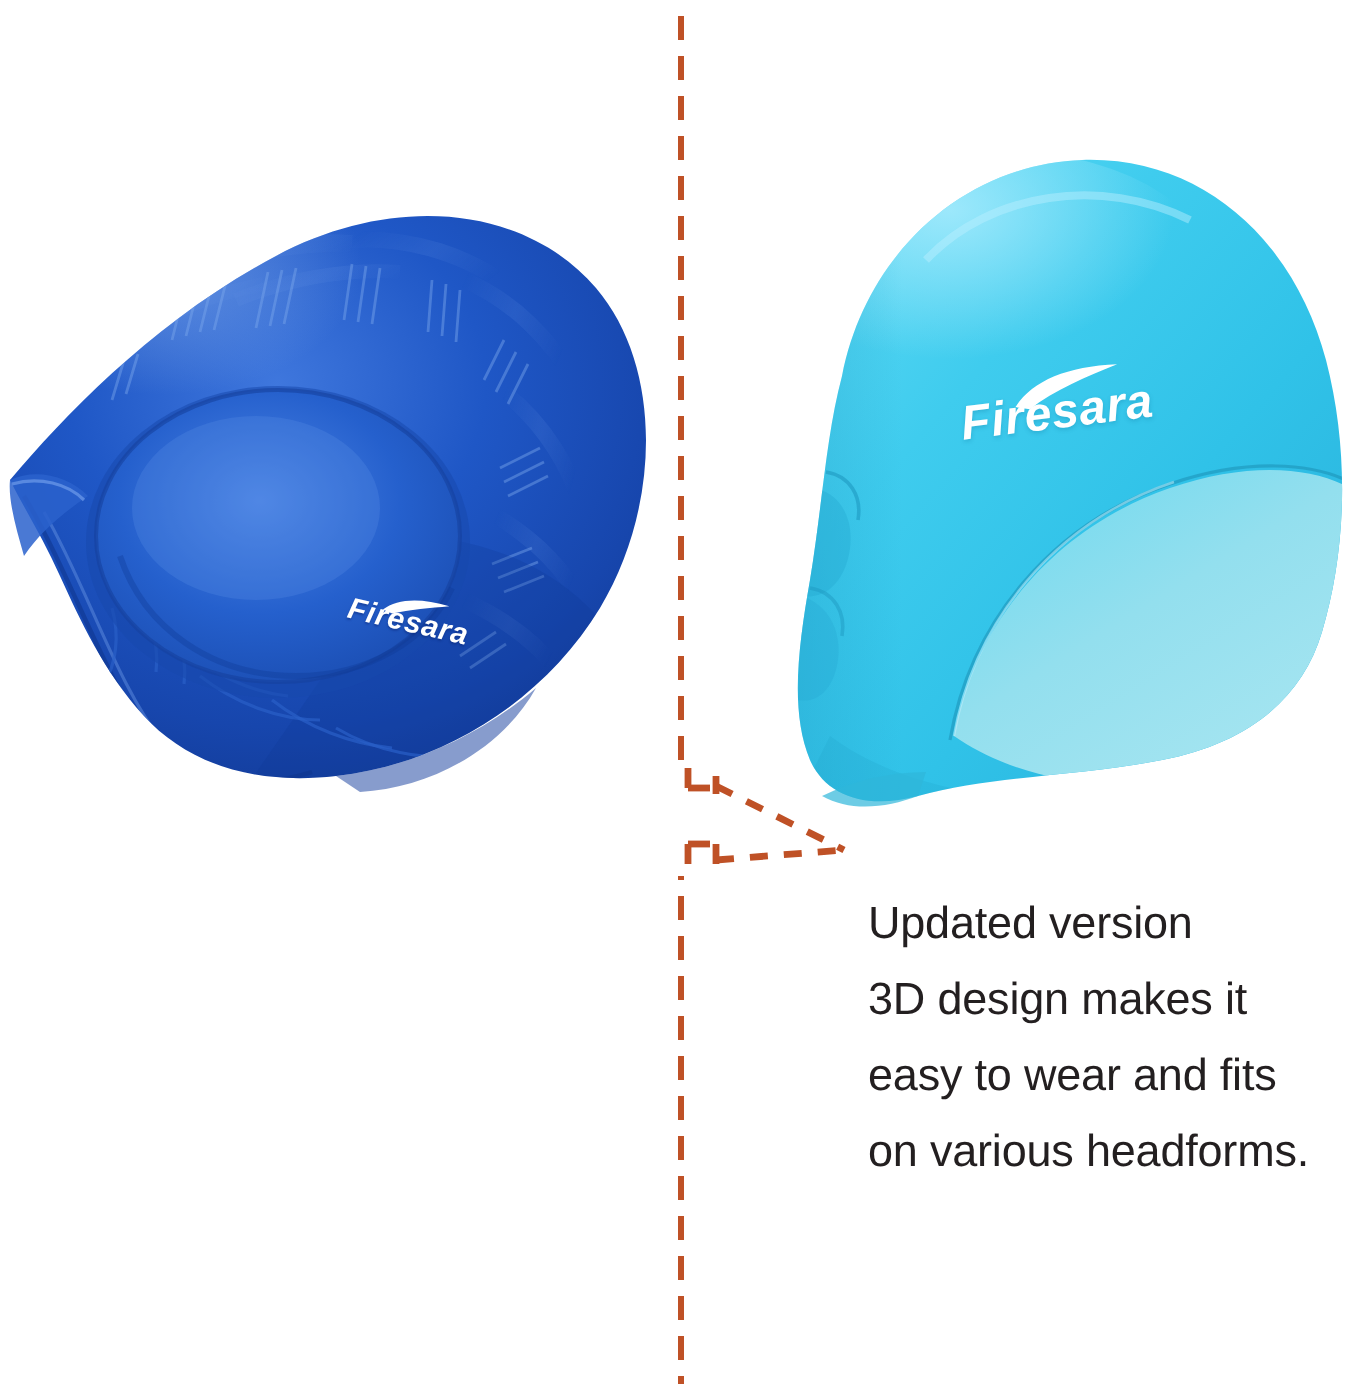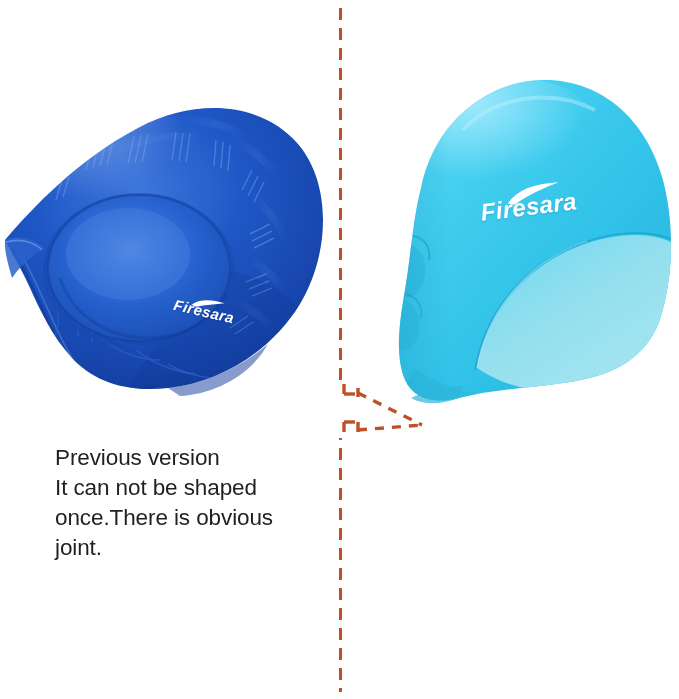--- a/index.html
+++ b/index.html
@@ -302,18 +302,18 @@
         <path d="M8,6 L8,16"></path>
         <path d="M8,16 L19,16"></path>
         <path d="M22,10 L22,19"></path>
         <path d="M8,44 L8,54"></path>
         <path d="M8,44 L19,44"></path>
         <path d="M22,44 L22,54"></path>
       </g>
     </svg>
   </div>
 
-  <div class="caption caption-left">Previous version
-It can not be shaped
-once.There is obvious
-joint.</div>
+  <div class="caption caption-right">Updated version
+3D design makes it
+easy to wear and fits
+on various headforms.</div>
 
 </div>
 
 </body></html>

